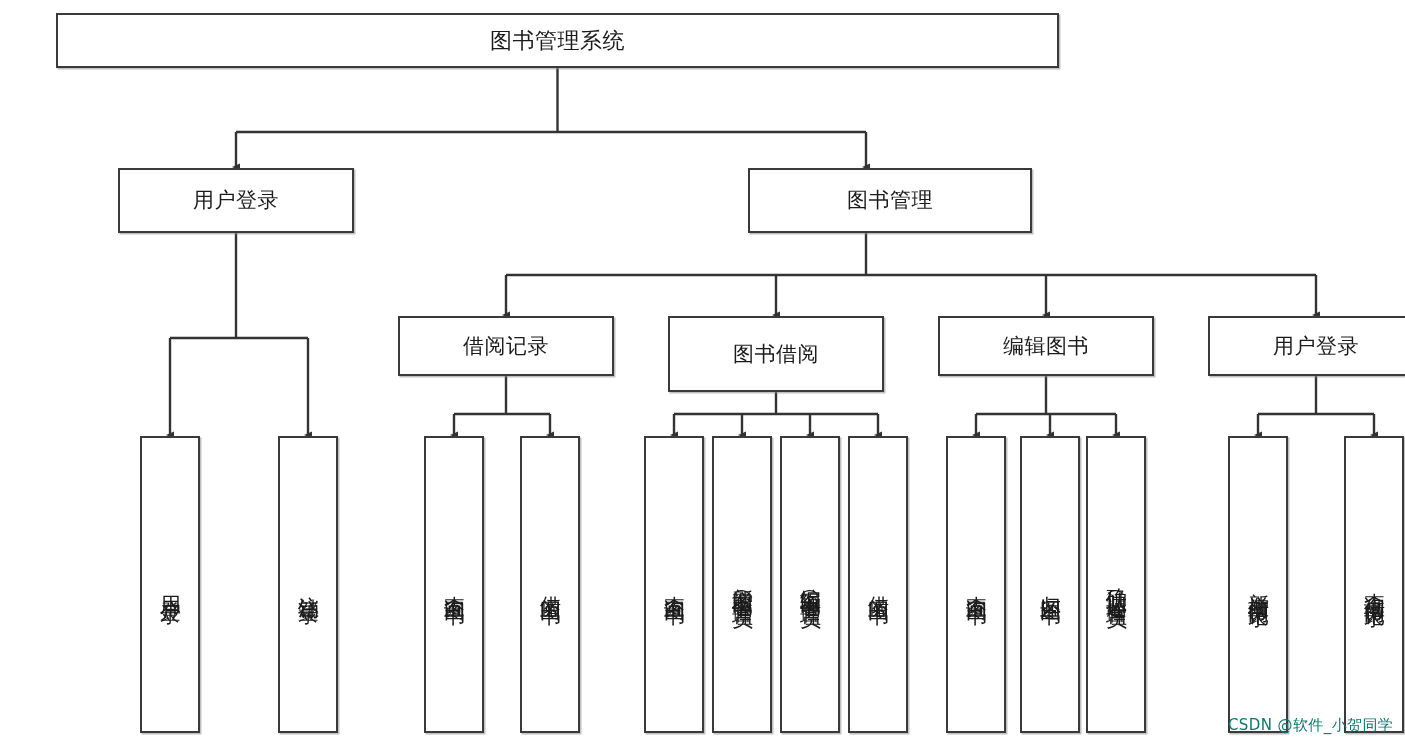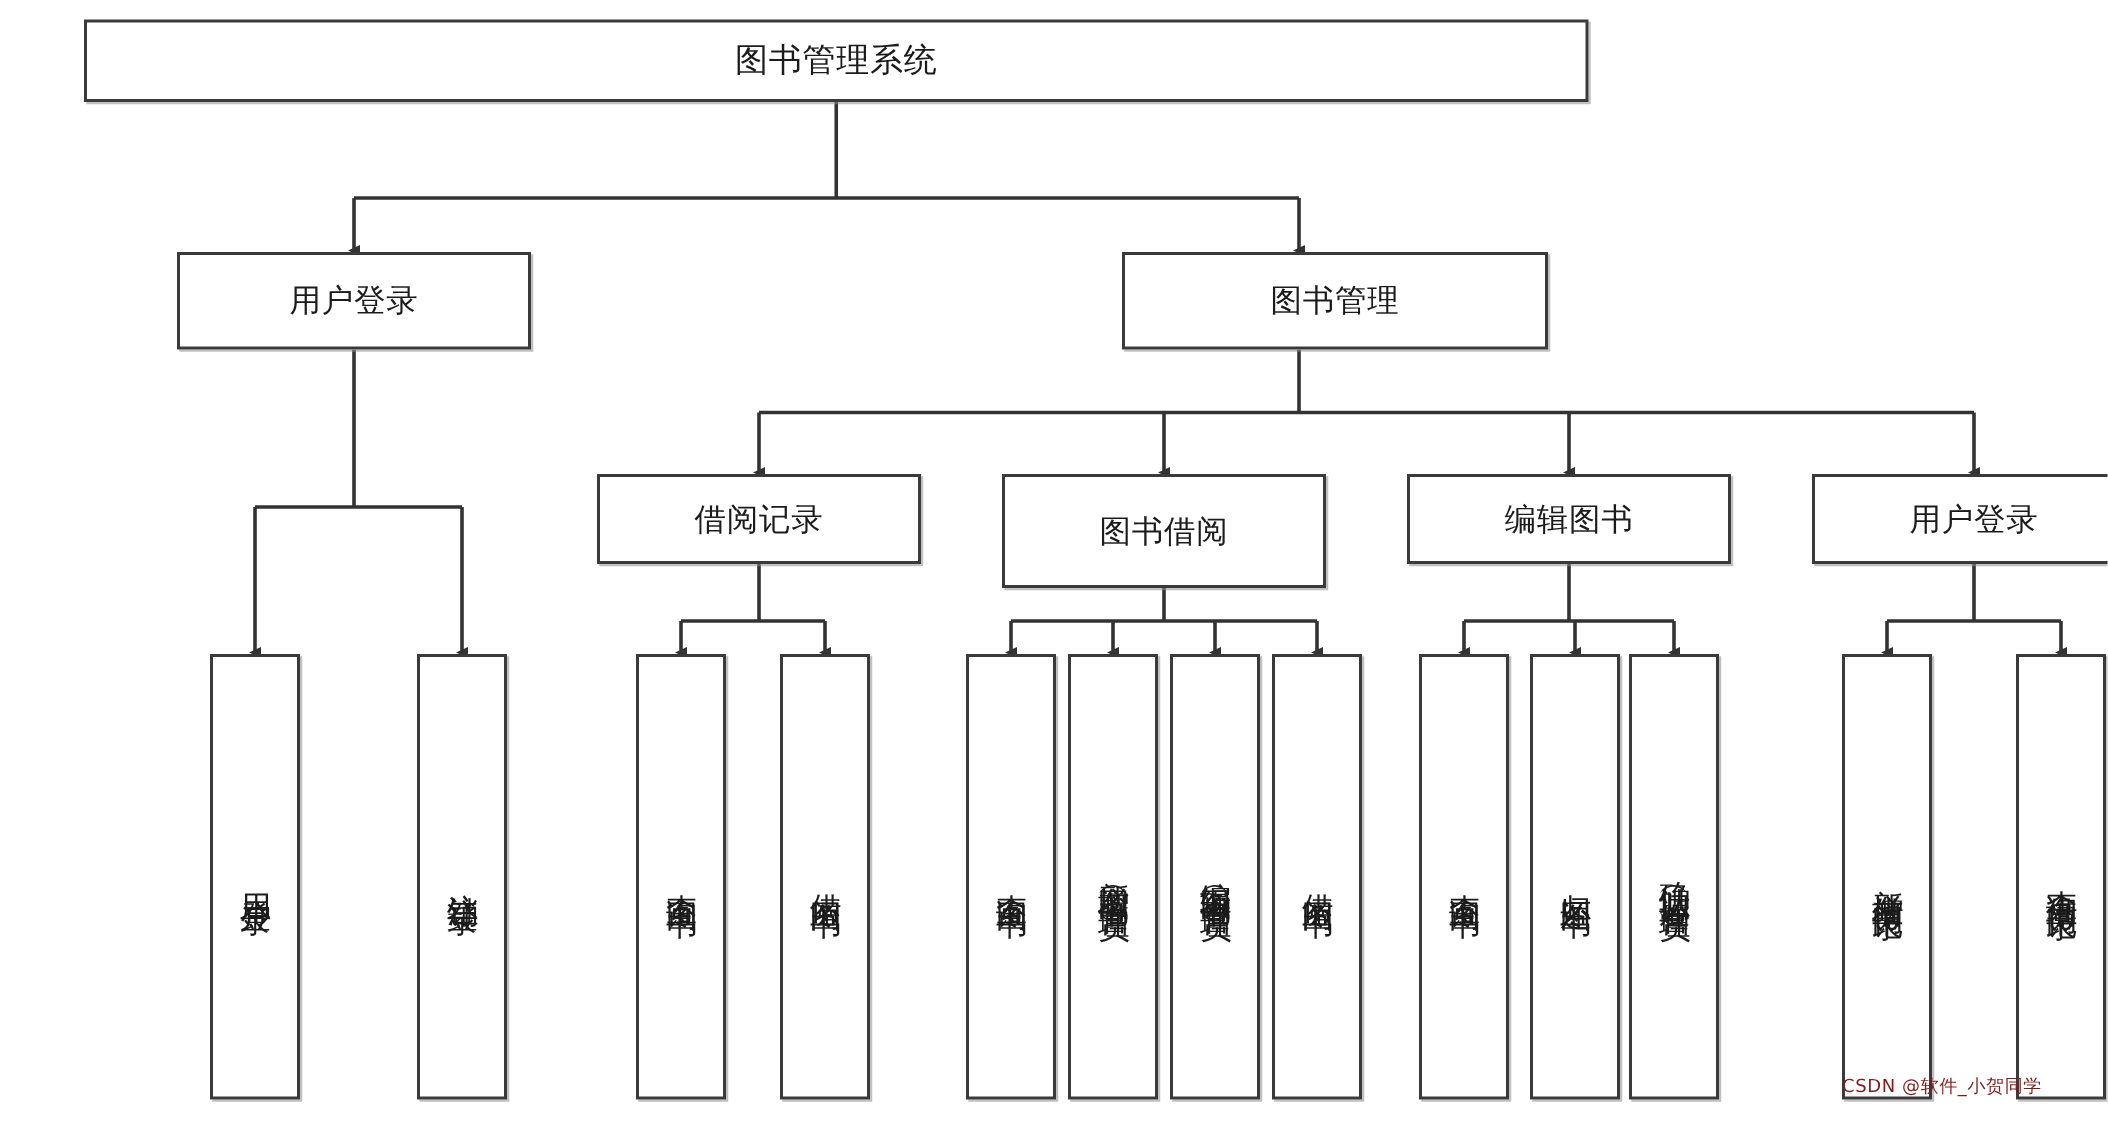--- a/index.html
+++ b/index.html
@@ -51,22 +51,22 @@
     text-orientation: upright;
     letter-spacing: 3px;
     font-size: 21px;
     line-height: 1;
     white-space: nowrap;
     max-height: 100%;
   }
   .node-box.root .node-label { font-size: 22px; }
   .watermark {
     position: absolute;
-    color: #7f1d1d;
-    font-size: 12px;
+    color: #0f766e;
+    font-size: 15px;
     letter-spacing: 0.4px;
     white-space: nowrap;
     user-select: none;
   }
 </style>
 </head>
 <body>
 
 <div id="diagram-root">
   <svg id="diagram-svg" width="1405" height="747">

